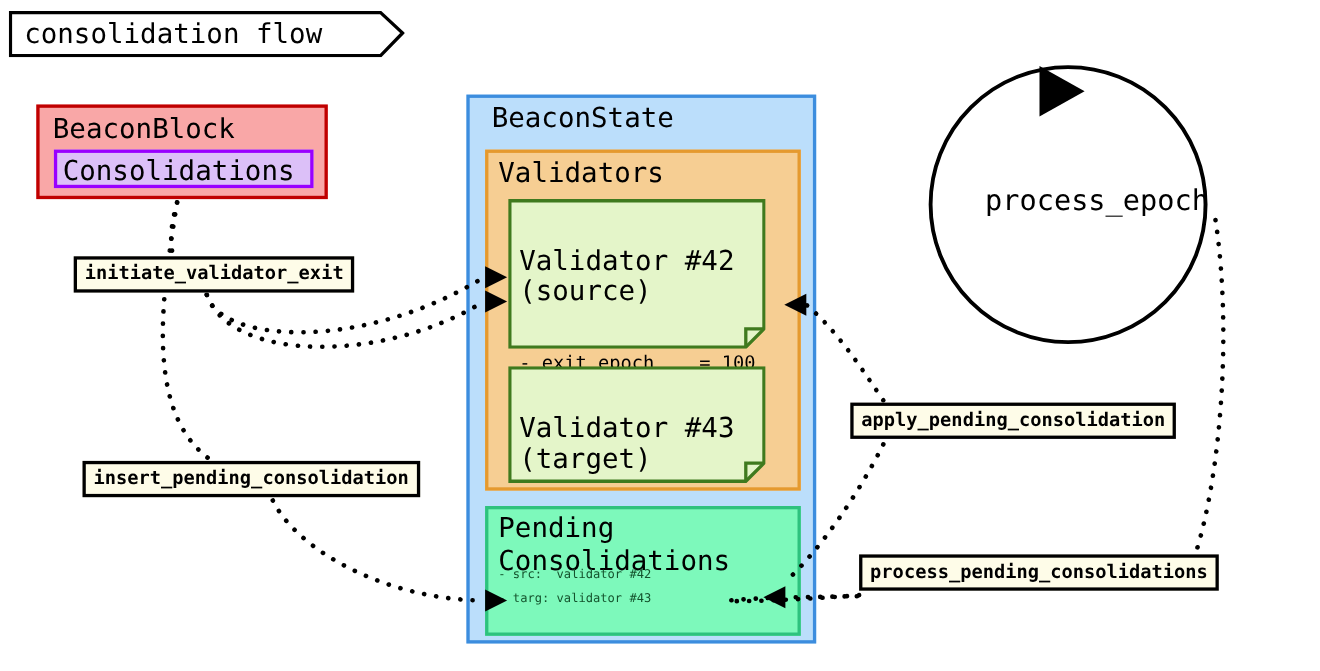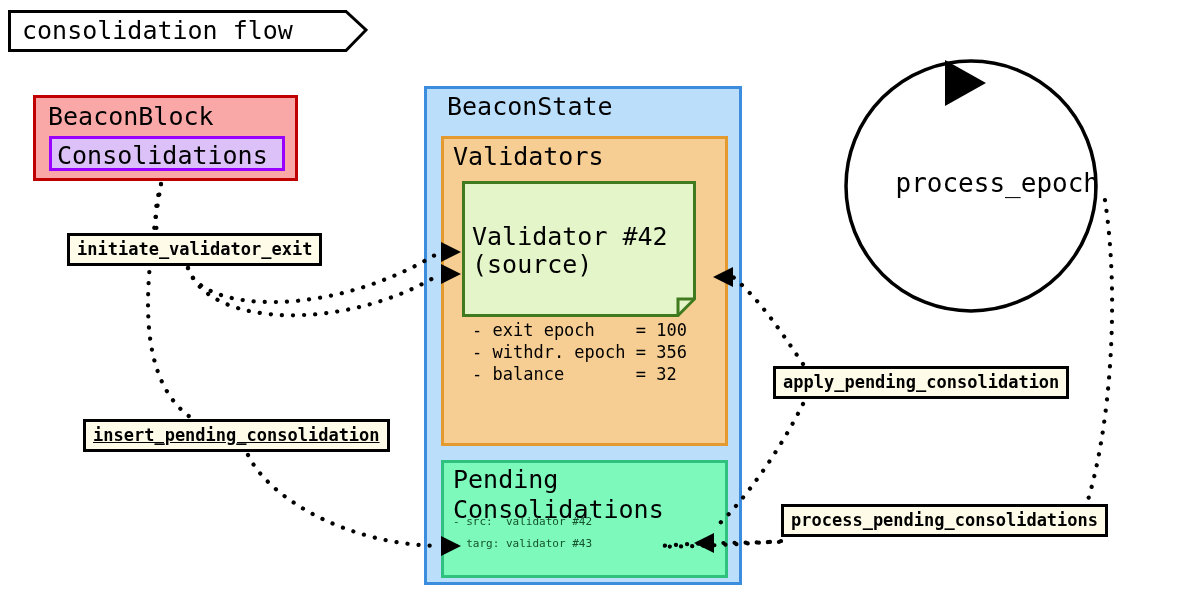--- a/index.html
+++ b/index.html
@@ -141,21 +141,21 @@
     border: 3px solid #000000;
     color: #000;
     font-size: 17px;
     font-weight: bold;
     padding: 3px 7px 4px 7px;
     box-sizing: border-box;
     white-space: nowrap;
     line-height: 20px;
   }
   #lbl-initiate  { left: 67px;  top: 233px; }
-  #lbl-insert    { left: 83px;  top: 419px; text-decoration: underline; }
+  #lbl-insert    { left: 75px;  top: 419px; }
   #lbl-apply     { left: 773px; top: 366px; }
   #lbl-process   { left: 781px; top: 504px; }
 
   
   #edges { left: 0; top: 0; width: 1200px; height: 610px; pointer-events: none; }
 </style>
 </head>
 <body>
 
 <div id="canvas">
@@ -187,20 +187,31 @@
         </svg>
         <div class="note-body">
           <div class="note-head">Validator #42
 (source)</div>
           <div class="note-lines">- exit epoch    = 100
 - withdr. epoch = 356
 - balance       = 32</div>
         </div>
       </div>
 
+      <div class="note" id="validator43">
+        <svg width="234" height="106" viewBox="0 0 234 106">
+          <path d="M1.5,1.5 L232.5,1.5 L232.5,88 L216,104.5 L1.5,104.5 Z" fill="#E4F5C9" stroke="#3F7A1E" stroke-width="3"></path>
+          <path d="M232.5,88 L216,88 L216,104.5" fill="none" stroke="#3F7A1E" stroke-width="3"></path>
+        </svg>
+        <div class="note-body">
+          <div class="note-head">Validator #43
+(target)</div>
+          <div class="note-lines">- balance = 32</div>
+        </div>
+      </div>
     </div>
 
     <div class="abs pkg" id="pending">
       <div class="abs" id="pending-title">Pending
 Consolidations</div>
       <div class="abs" id="pending-lines">- src:  validator #42
 - targ: validator #43</div>
     </div>
   </div>
 

